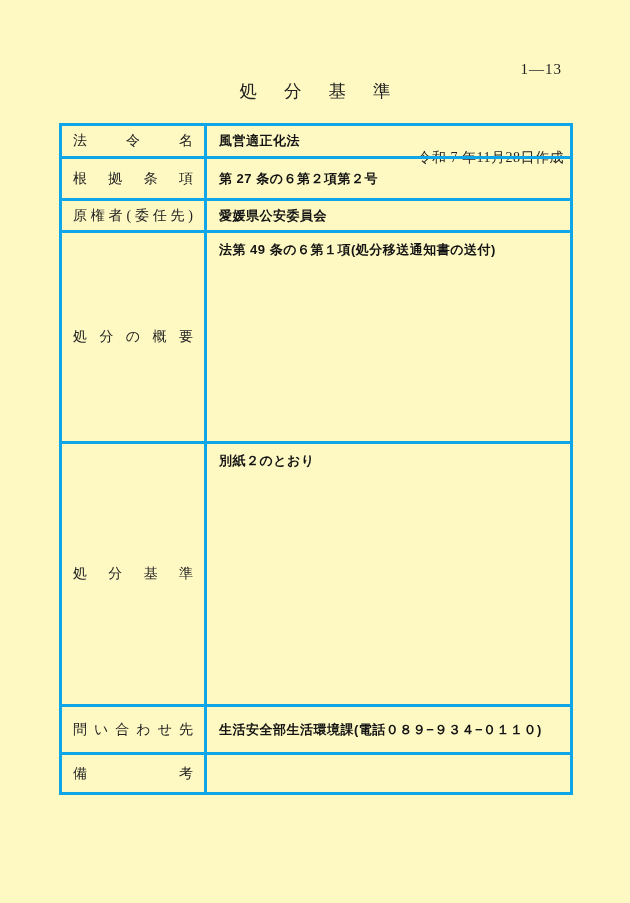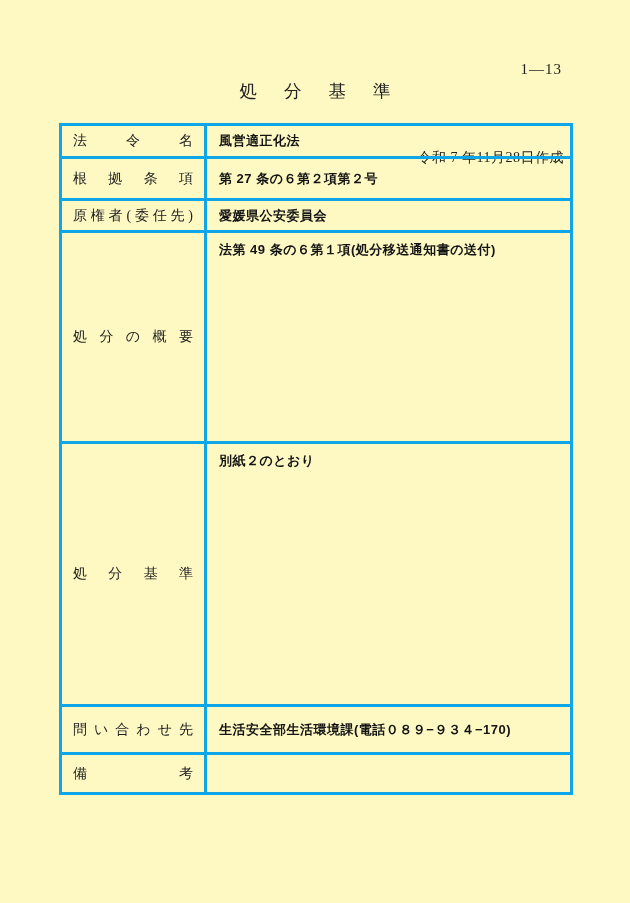--- a/index.html
+++ b/index.html
@@ -128,21 +128,21 @@
       <tr class="r5 tall">
         <th>処分の概要</th>
         <td>法第 49 条の６第１項(処分移送通知書の送付)</td>
       </tr>
       <tr class="r6 tall">
         <th>処分基準</th>
         <td>別紙２のとおり</td>
       </tr>
       <tr class="r7">
         <th>問い合わせ先</th>
-        <td>生活安全部生活環境課(電話０８９−９３４−170)</td>
+        <td>生活安全部生活環境課(電話０８９−９３４−０１１０)</td>
       </tr>
       <tr class="r8">
         <th>備考</th>
         <td></td>
       </tr>
     </tbody>
   </table>
 
 </div>
 

